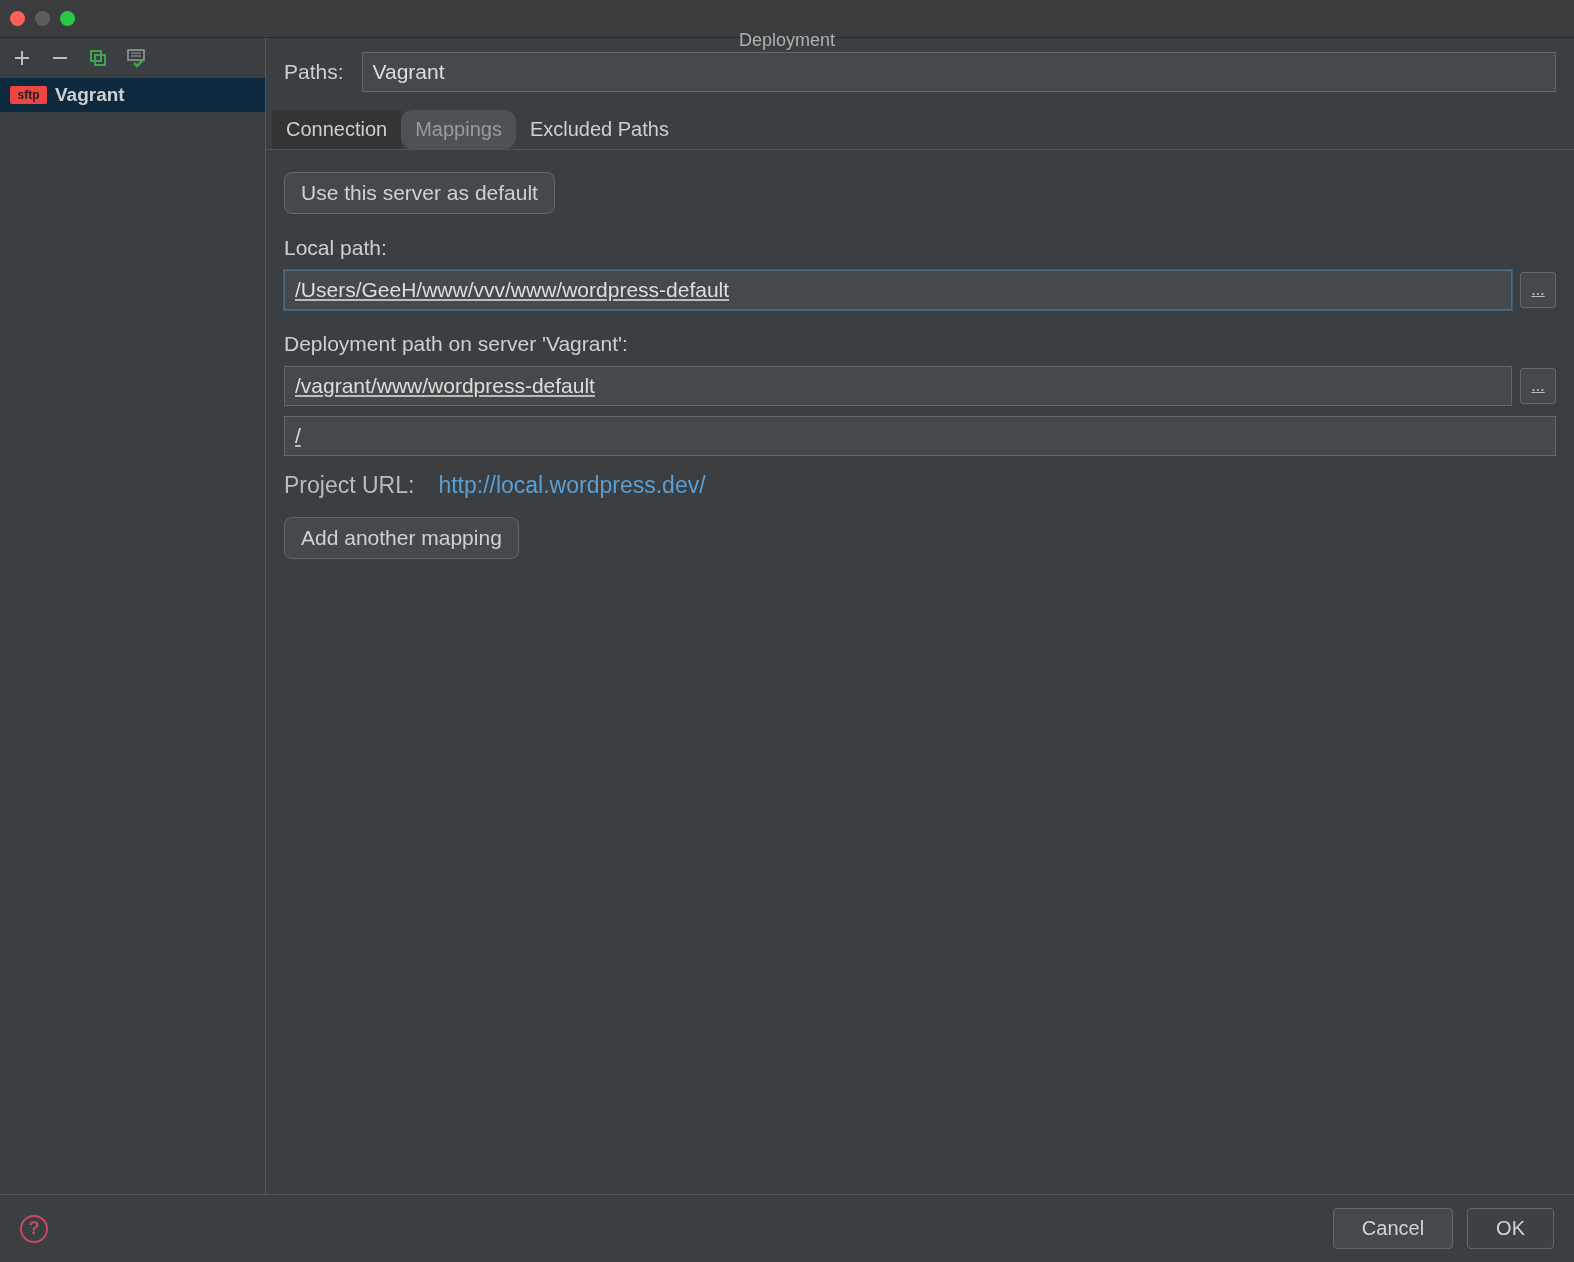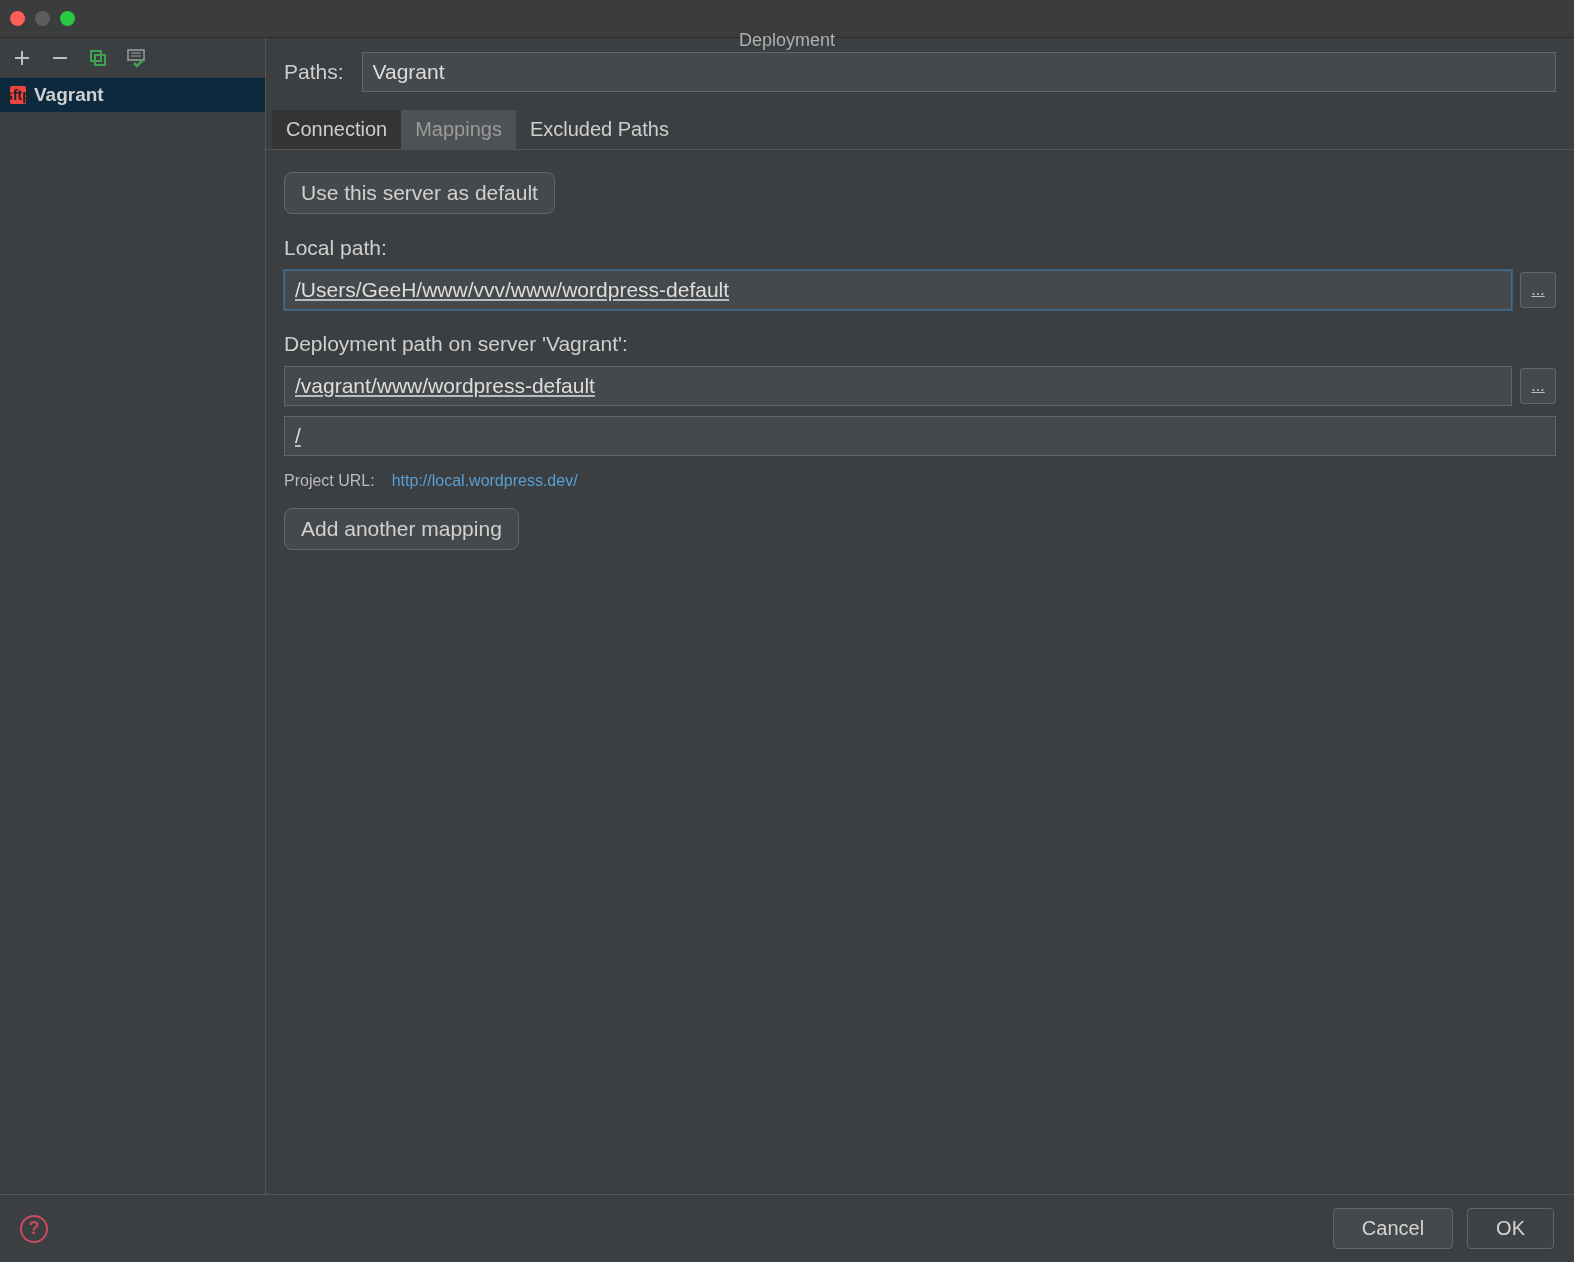--- a/index.html
+++ b/index.html
@@ -50,56 +50,56 @@
   .tb-icon { width:20px; height:20px; display:flex; align-items:center; justify-content:center; font-size:20px; color:#bbb; cursor:pointer; }
   .server-list { flex:1; }
   .server-item {
     display:flex; align-items:center; gap:8px;
     padding: 6px 10px;
     background: #0d293e;
     color:#d0d0d0; font-weight:bold; font-size:19px;
     cursor:pointer;
   }
   .sftp-icon {
-    width:16px; height:18px; background:#ef4444; border-radius:2px;
+    width:37px; height:18px; background:#ef4444; border-radius:2px;
     display:inline-flex;align-items:center;justify-content:center;
-    font-size:14px;color:#222;font-weight:bold;
+    font-size:12px;color:#222;font-weight:bold;
   }
   .main {
     flex:1; padding: 14px 18px 0 18px; display:flex; flex-direction:column;
     background:#3c3f41;
   }
   .name-row { display:flex; align-items:center; gap:18px; margin-bottom:18px; }
   .name-label { font-size:21px; color:#cfcfcf; }
   .text-input {
     flex:1; background:#46494b; border:1px solid #666; color:#ddd;
     font-size:21px; padding:6px 10px; height:40px;
   }
   .text-input.focused { border:1px solid #4a6e8a; box-shadow: 0 0 0 1px #3b5d77; }
   .tabs { display:flex; border-bottom:1px solid #555; margin:0 -18px 0 -18px; padding-left:6px;}
   .tab {
     padding:8px 14px; font-size:20px; color:#cfcfcf; cursor:pointer;
     background:#3c3f41;
   }
-  .tab.active { background:#4e5254; color:#9b9b9b; }
+  .tab.active { background:#4e5254; color:#9b9b9b;border-radius:12px; }
   .tab.inactive-left { background:#323436; }
   .content { padding-top:22px; display:flex; flex-direction:column; gap:10px; }
   .btn {
     background:#46494b; border:1px solid #666; color:#d0d0d0;
     font-size:21px; padding:8px 16px; cursor:pointer; width:fit-content;
     border-radius:8px;
   }
   .field-label { font-size:21px; color:#cfcfcf; margin-top:12px; }
   .input-row { display:flex; gap:8px; align-items:center;text-decoration:underline; }
   .browse-btn {
     width:36px; height:36px; background:#46494b; border:1px solid #666;
     color:#ccc; display:flex;align-items:center;justify-content:center;
     cursor:pointer; border-radius:3px; font-size:16px;
   }
-  .url-row { display:flex; gap:17px; align-items:flex-start; font-size:16px; margin-top:6px;}
+  .url-row { display:flex; gap:24px; align-items:flex-start; font-size:23px; margin-top:6px;}
   .url-link { color:#5a9fd4; cursor:pointer;}
   .footer {
     height:68px; border-top:1px solid #555;
     display:flex; align-items:center; justify-content:space-between;
     padding:0 20px; background:#3c3f41;
   }
   .help-icon {
     width:28px;height:28px;border:2px solid #c74a5e;border-radius:50%;
     color:#c74a5e;display:flex;align-items:center;justify-content:center;
     font-size:18px;font-weight:bold;cursor:pointer;

